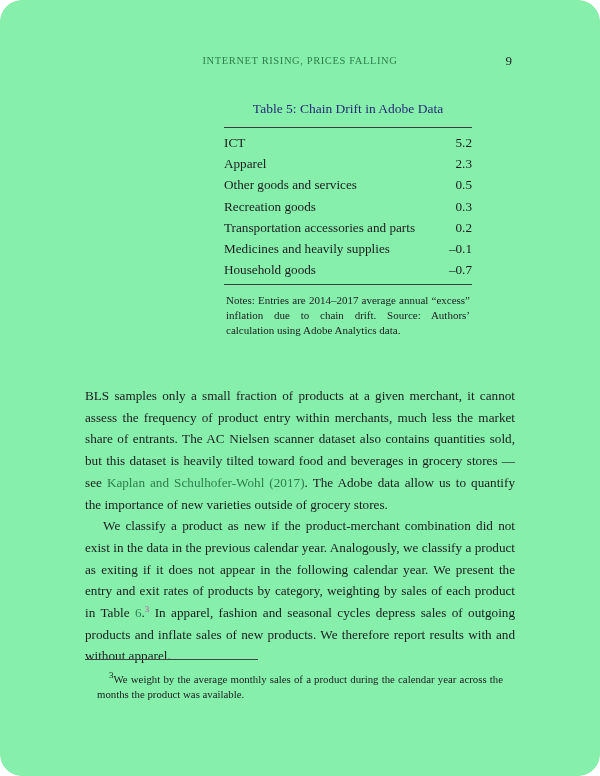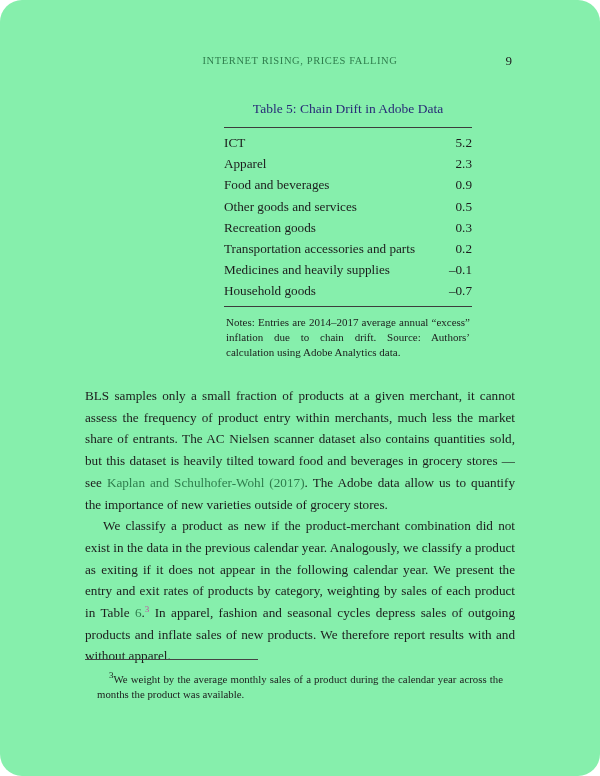--- a/index.html
+++ b/index.html
@@ -95,24 +95,20 @@
     <div class="table-rows">
         <div class="trow">
           <span class="tlabel">ICT</span>
           <span class="tvalue">5.2</span>
         </div>
         <div class="trow">
           <span class="tlabel">Apparel</span>
           <span class="tvalue">2.3</span>
         </div>
         <div class="trow">
-          <span class="tlabel">Food and beverages</span>
-          <span class="tvalue">0.9</span>
-        </div>
-        <div class="trow">
           <span class="tlabel">Other goods and services</span>
           <span class="tvalue">0.5</span>
         </div>
         <div class="trow">
           <span class="tlabel">Recreation goods</span>
           <span class="tvalue">0.3</span>
         </div>
         <div class="trow">
           <span class="tlabel">Transportation accessories and parts</span>
           <span class="tvalue">0.2</span>

